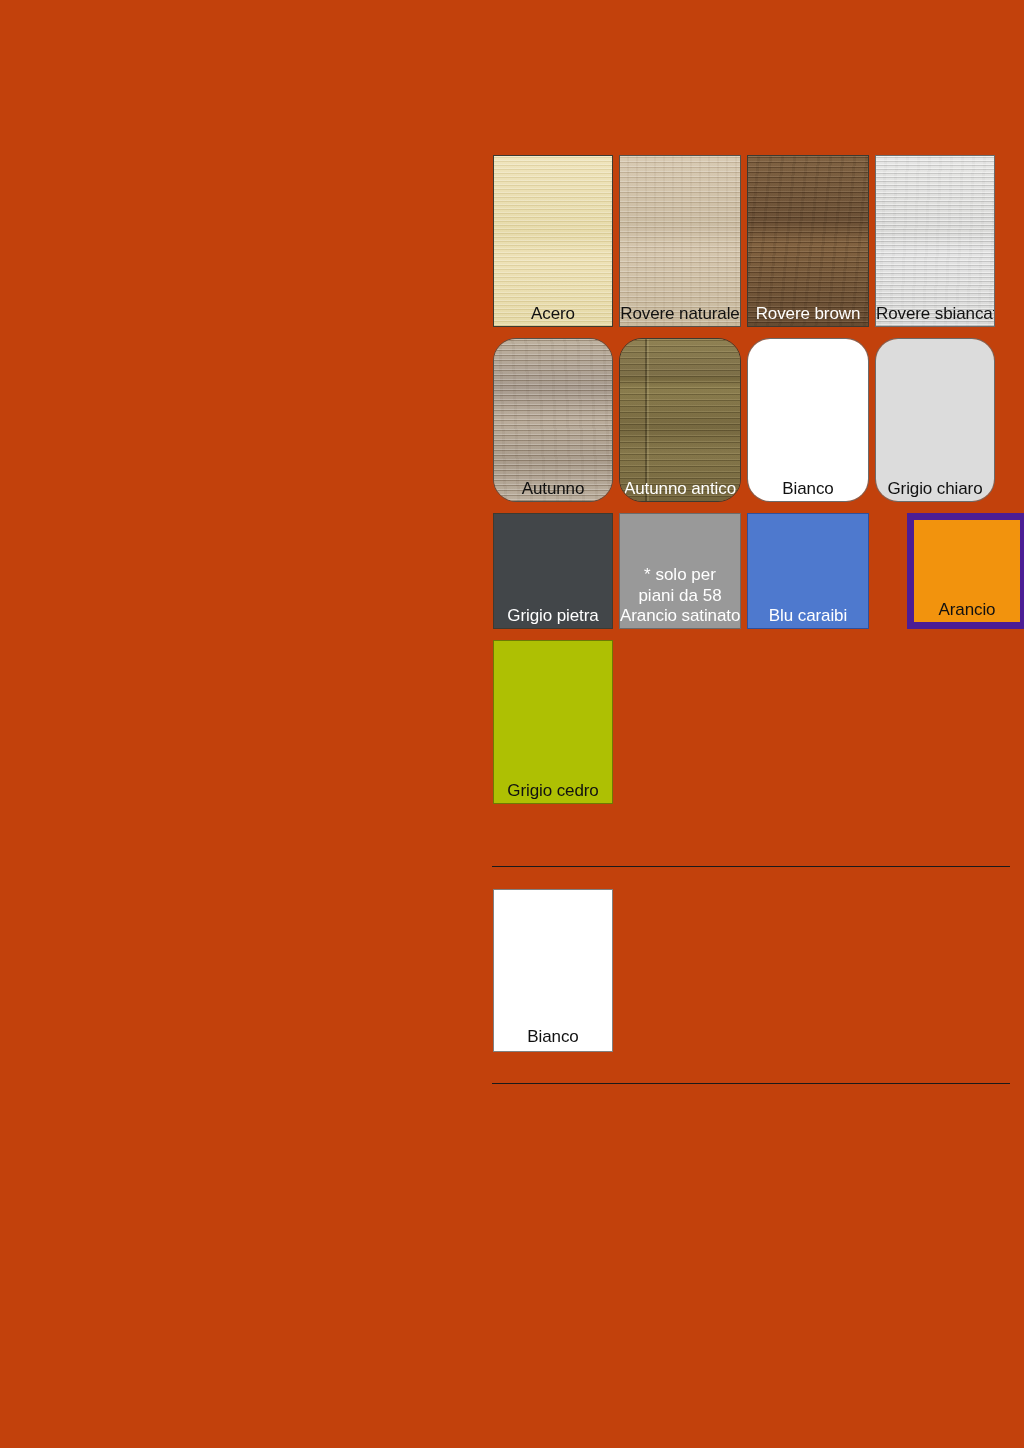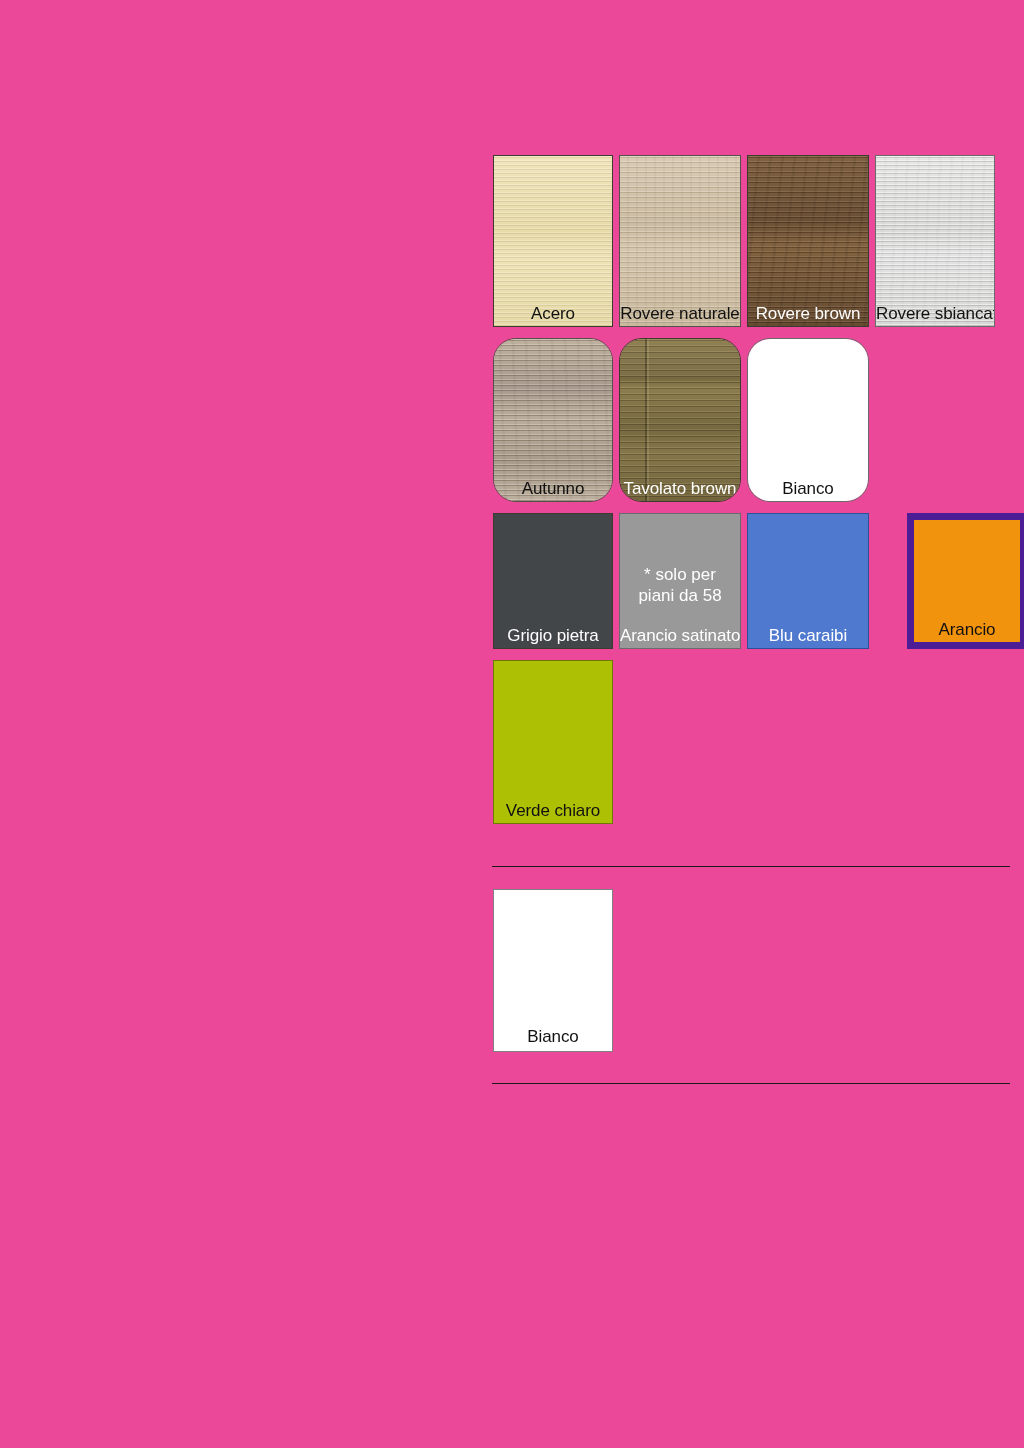--- a/index.html
+++ b/index.html
@@ -16,21 +16,21 @@
     -webkit-font-smoothing: antialiased;
   }
 
   
   #page {
     position: absolute;
     left: 0; top: 0;
     width: 1024px;
     height: 1448px;
     overflow: hidden;
-    background: #ec4899;
+    background: #c2410c;
   }
 
   
   .swatch-grid {
     position: absolute;
     left: 493px;
     top: 155px;
     width: 505px;
   }
   .swatch-row {
@@ -78,21 +78,21 @@
   }
 
   
   .w-c1 { width: 120px; }
   .w-c2 { width: 122px; padding-left: 48px; }
   .w-c3 { width: 122px; }
   .w-c4 { width: 120px; }
 
   .h-r1 { height: 172px; }
   .h-r2 { height: 164px; border-radius: 23px; }
-  .h-r3 { height: 136px; }
+  .h-r3 { height: 116px; }
   .h-r4 { height: 164px; }
 
   
   .tex-acero {
     background-color: #e8dcab;
     background-image:
       repeating-linear-gradient(180deg,
         rgba(255,255,255,0.30) 0px, rgba(255,255,255,0.30) 1px,
         rgba(160,140,85,0.16) 1px, rgba(160,140,85,0.16) 2px,
         rgba(255,255,255,0.10) 2px, rgba(255,255,255,0.10) 4px),
@@ -241,28 +241,32 @@
 
     <div class="swatch-row">
 
       <div class="swatch w-c1 h-r2 bd-mid">
         <div class="swatch-surface tex-autunno"></div>
         <div class="swatch-label lbl-dark">Autunno</div>
       </div>
 
       <div class="swatch w-c2 h-r2 bd-dark">
         <div class="swatch-surface tex-tavolato-antico"></div>
-        <div class="swatch-label lbl-light">Tavolato brown</div>
+        <div class="swatch-label lbl-light">Autunno antico</div>
       </div>
 
       <div class="swatch w-c3 h-r2 bd-grey">
         <div class="swatch-surface solid-bianco"></div>
         <div class="swatch-label lbl-dark">Bianco</div>
       </div>
 
+      <div class="swatch w-c4 h-r2 bd-grey">
+        <div class="swatch-surface solid-grigio-chiaro"></div>
+        <div class="swatch-label lbl-dark">Grigio chiaro</div>
+      </div>
 
     </div>
 
     <div class="swatch-row">
 
       <div class="swatch w-c1 h-r3 bd-dark">
         <div class="swatch-surface solid-grigio-pietra"></div>
         <div class="swatch-label lbl-light">Grigio pietra</div>
       </div>
 
@@ -284,21 +288,21 @@
         <div class="swatch-surface solid-arancio"></div>
         <div class="swatch-label lbl-dark">Arancio</div>
       </div>
 
     </div>
 
     <div class="swatch-row">
 
       <div class="swatch w-c1 h-r4 bd-grn">
         <div class="swatch-surface solid-verde-cedro"></div>
-        <div class="swatch-label lbl-dark">Verde chiaro</div>
+        <div class="swatch-label lbl-dark">Grigio cedro</div>
       </div>
 
     </div>
 
   </div>
 
   <div class="rule" id="rule-top"></div>
   <div class="rule" id="rule-bottom"></div>
 
   <div id="bottom-swatch-block">

